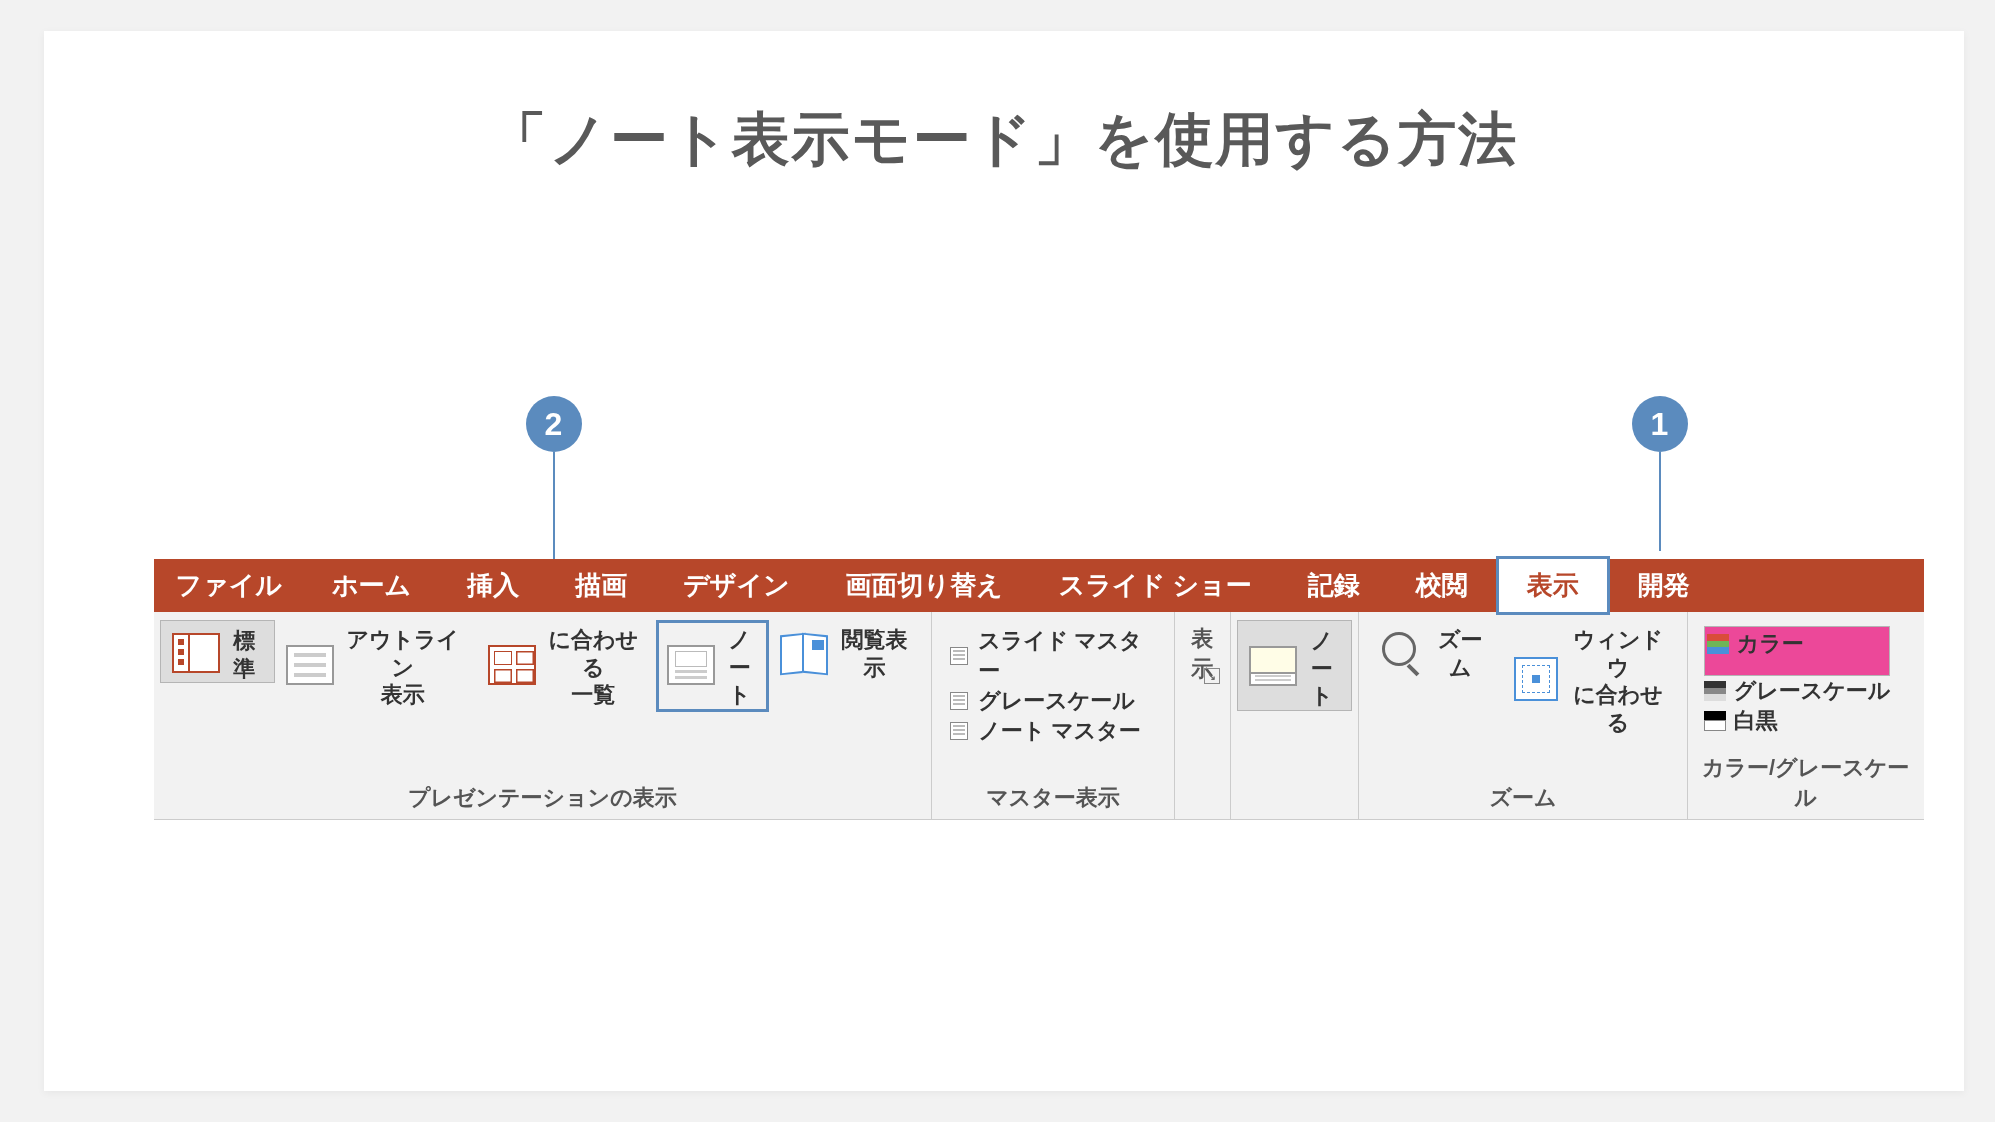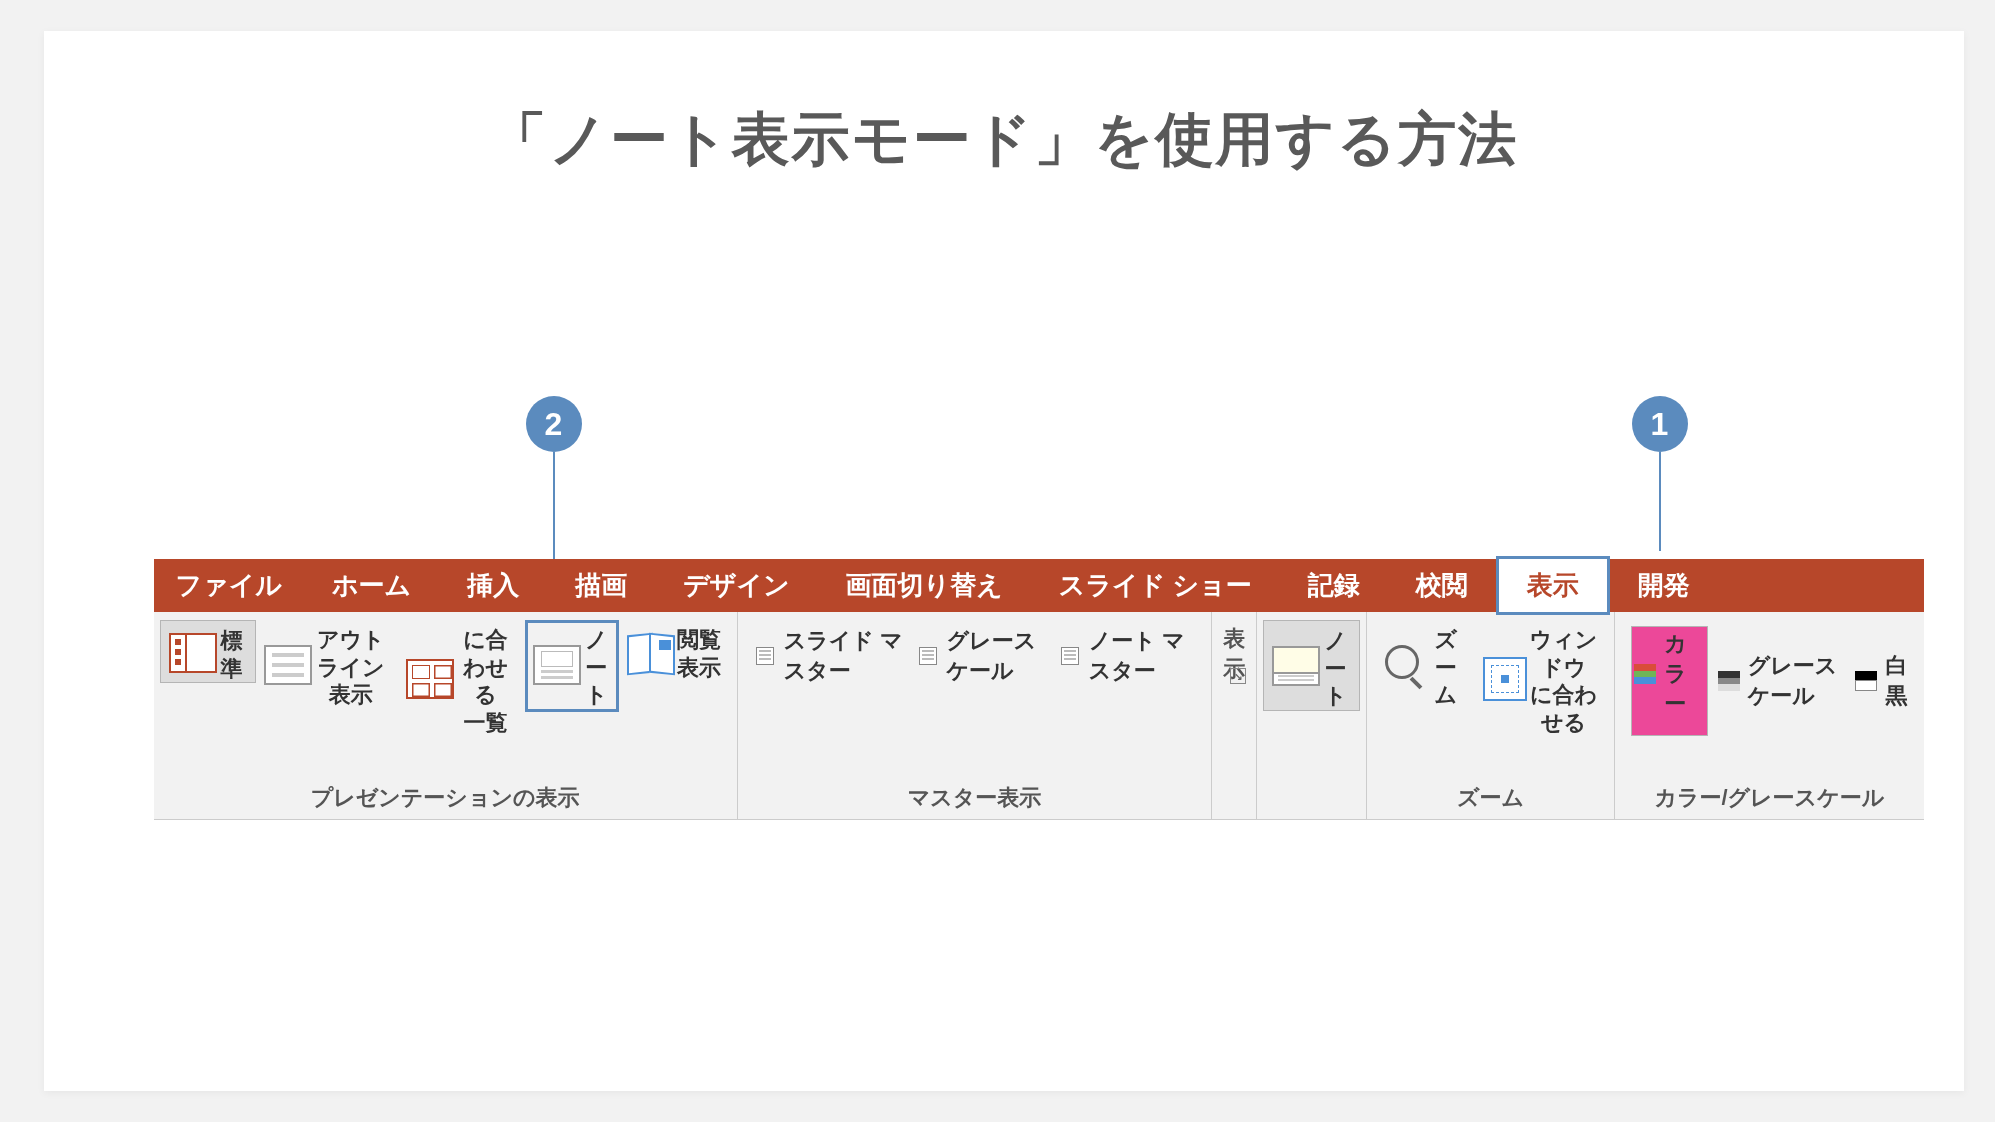--- a/index.html
+++ b/index.html
@@ -151,22 +151,21 @@
   .vbtn.selected {
     background: #ddd;
     border: 1px solid #b5b5b5;
   }
   .vbtn.highlighted {
     border: 3px solid #5B8BBE;
     padding: 3px 5px 0;
   }
   .vstack {
     display: flex;
-    flex-direction: row;
-    gap: 10px;
+    flex-direction: column;
     padding: 6px 10px;
   }
   .hitem {
     display: flex;
     align-items: center;
     gap: 8px;
     font-size: 22px;
     color: #333;
     cursor: pointer;
   }

